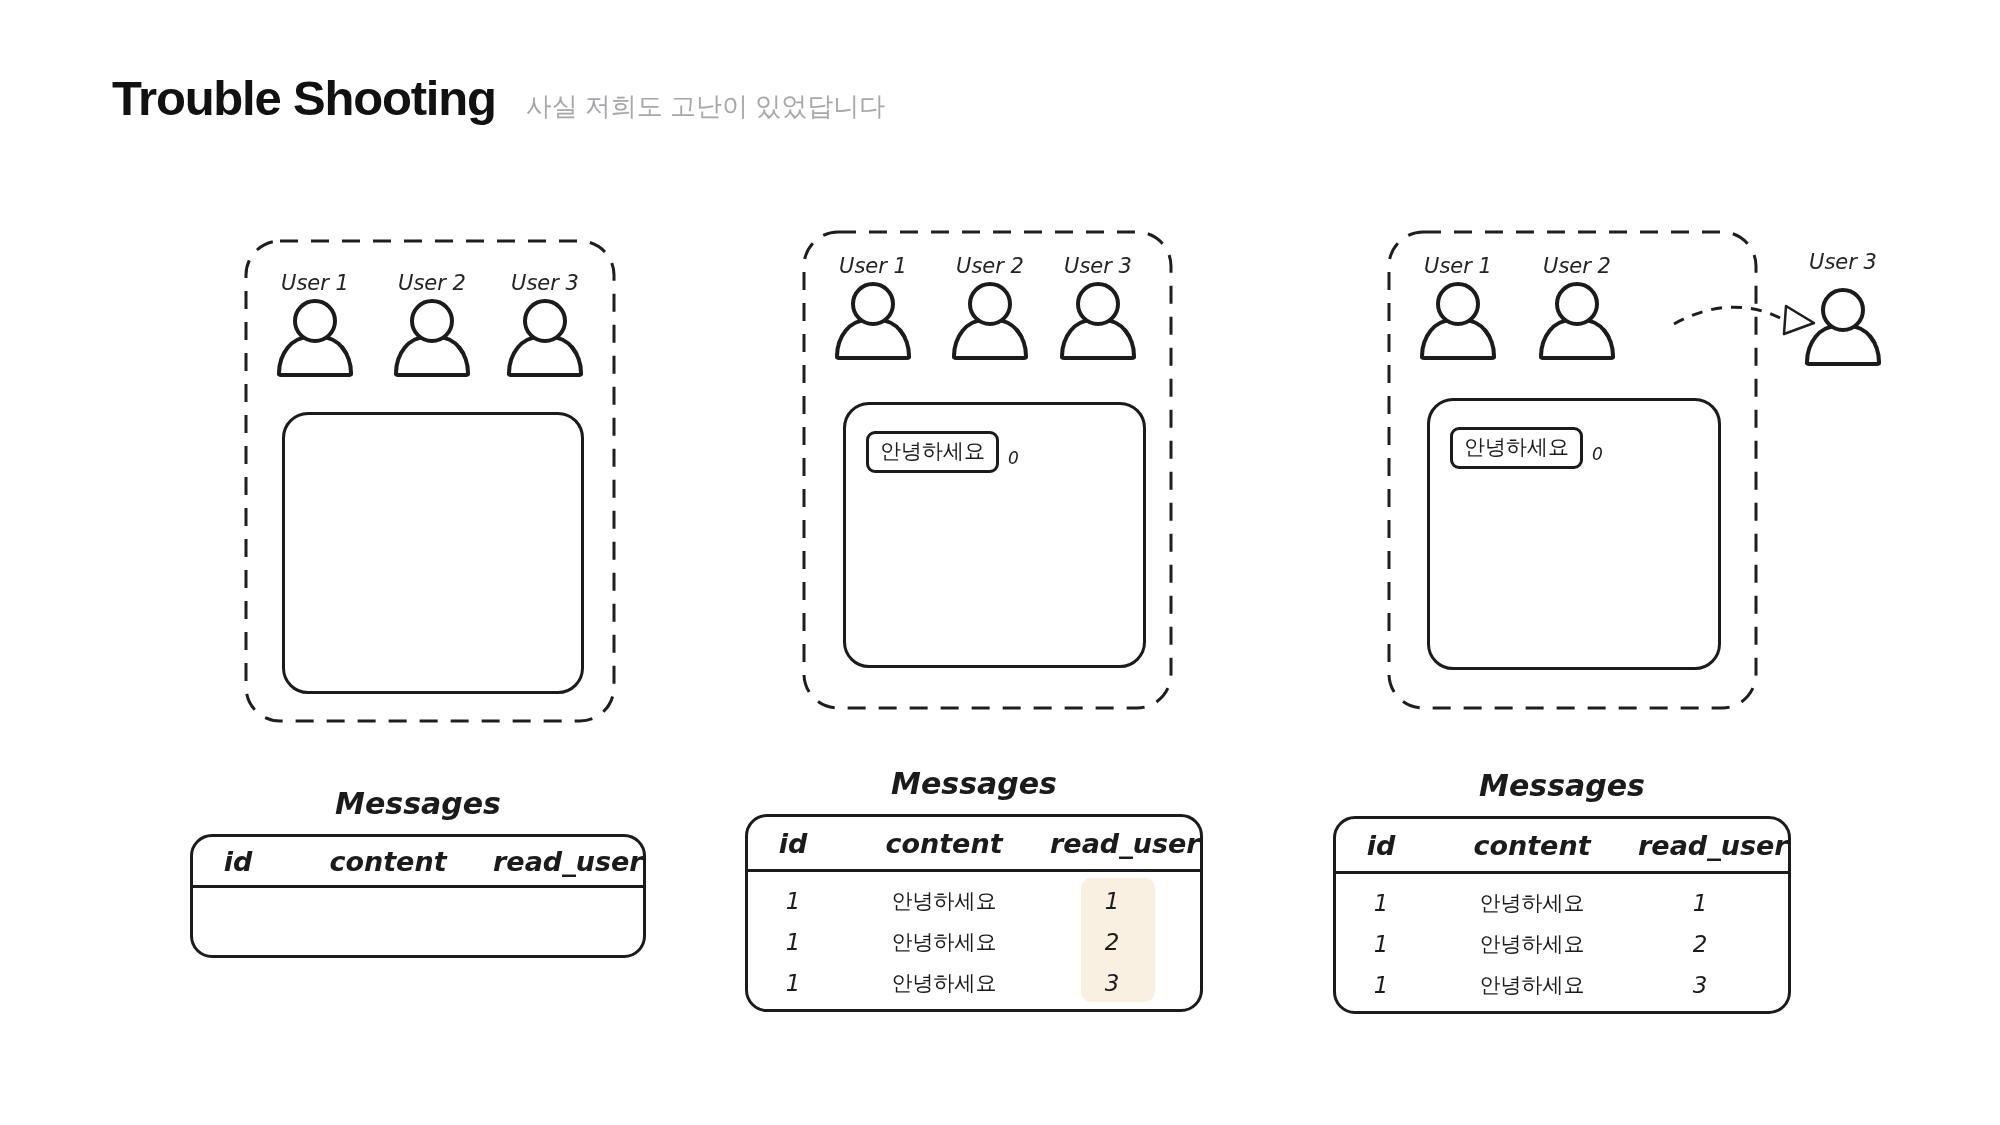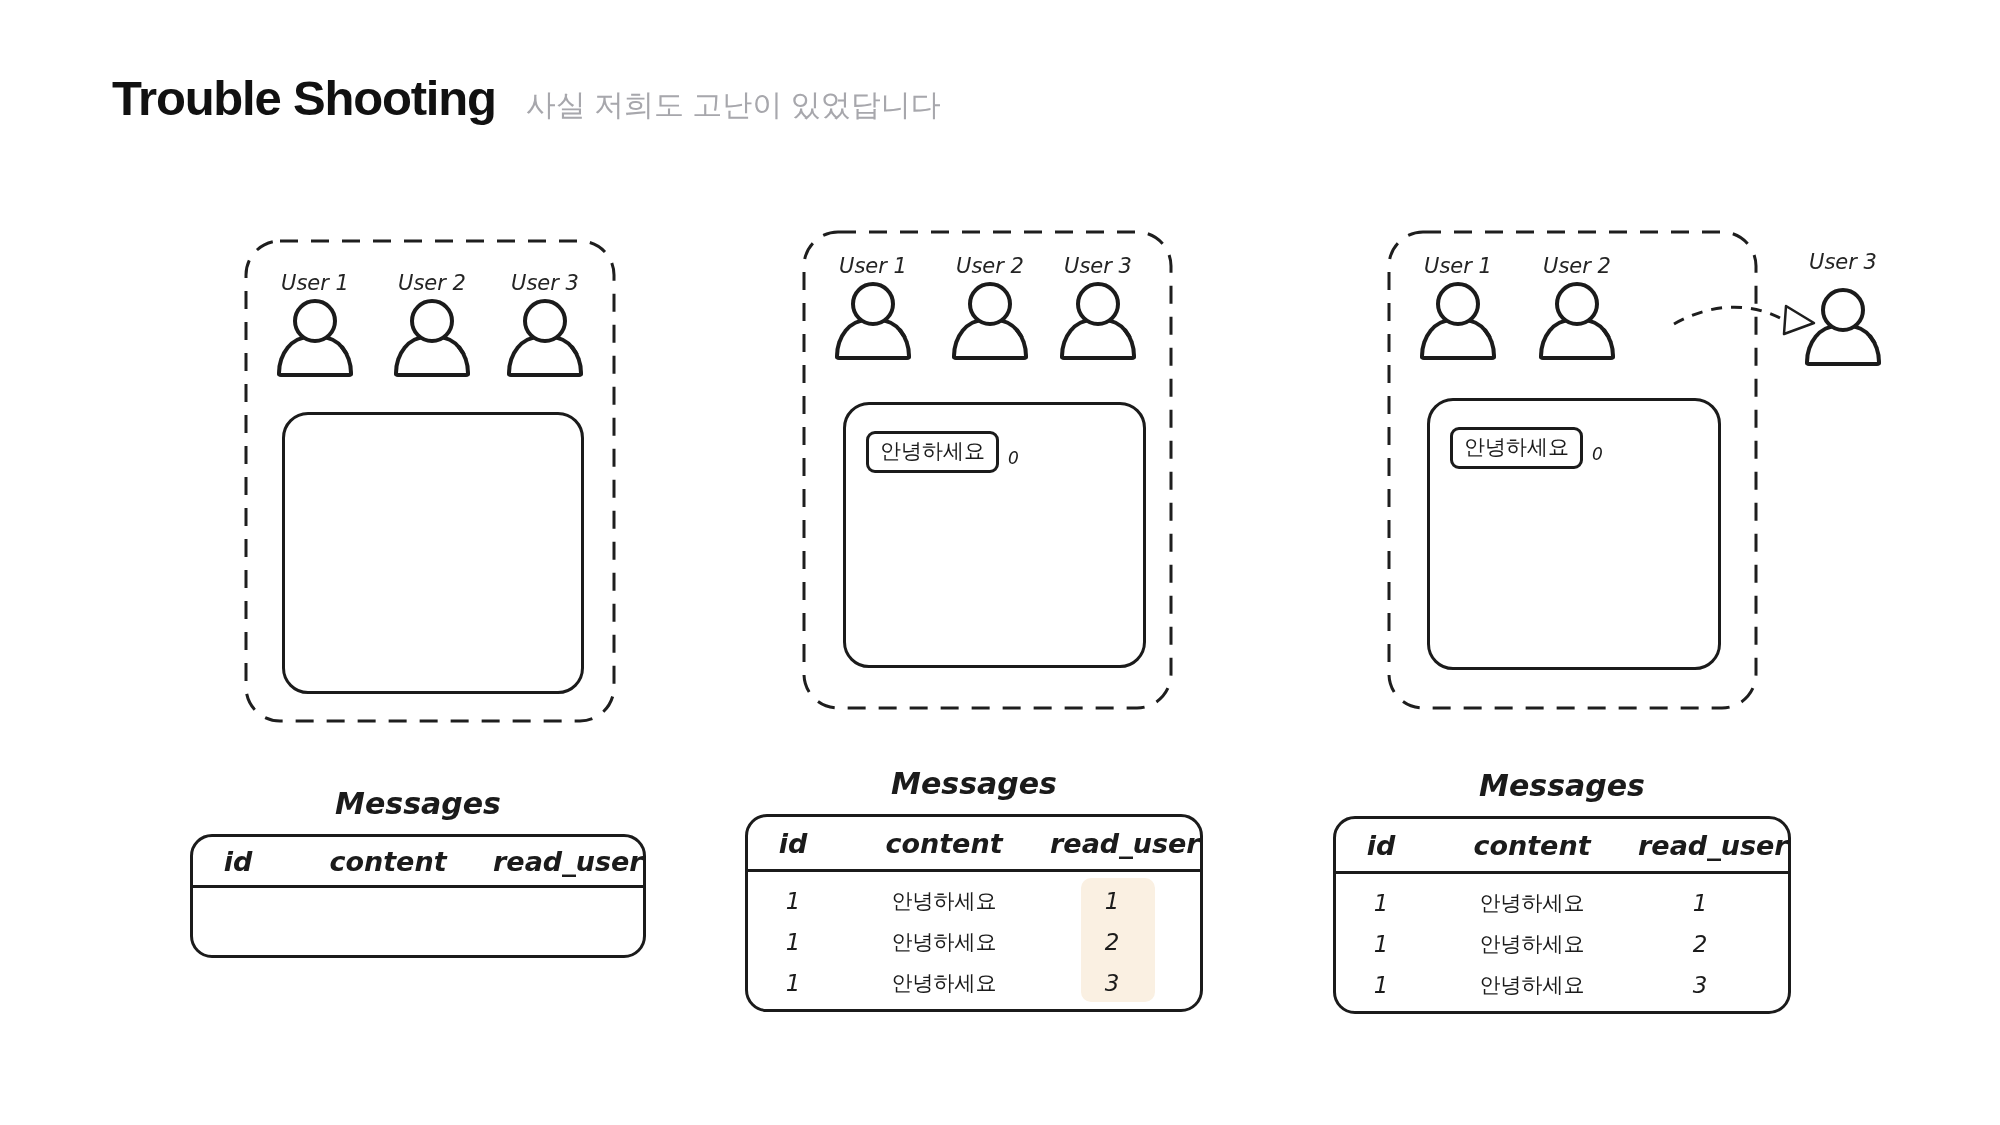--- a/index.html
+++ b/index.html
@@ -4,21 +4,21 @@
 <style>
   html,body{margin:0;padding:0;background:#ffffff;}
   .stage{
     position:relative;width:2000px;height:1125px;background:#ffffff;overflow:hidden;
     font-family:"DejaVu Sans",sans-serif;color:#1b1b1b;
   }
   
   .header{position:absolute;left:112px;top:70px;display:flex;align-items:baseline;gap:30px;}
   .title{font-family:"Liberation Sans",sans-serif;font-size:49px;font-weight:800;
          letter-spacing:-1.2px;color:#111;white-space:nowrap;}
-  .subtitle{font-family:"Liberation Sans",sans-serif;font-size:30px;color:#a7a7ac;white-space:nowrap;}
+  .subtitle{font-family:"Liberation Sans",sans-serif;font-size:26px;color:#a7a7ac;white-space:nowrap;}
 
   
   .lines{position:absolute;left:0;top:0;width:2000px;height:1125px;pointer-events:none;}
 
   
   .panel{position:absolute;}
   .person{position:absolute;width:84px;text-align:center;}
   .plabel{font-size:21px;font-style:italic;color:#242424;margin-bottom:4px;white-space:nowrap;}
   .head{width:44px;height:44px;border:4px solid #1b1b1b;border-radius:50%;
         margin:0 auto;background:#fff;position:relative;z-index:1;box-sizing:border-box;}

